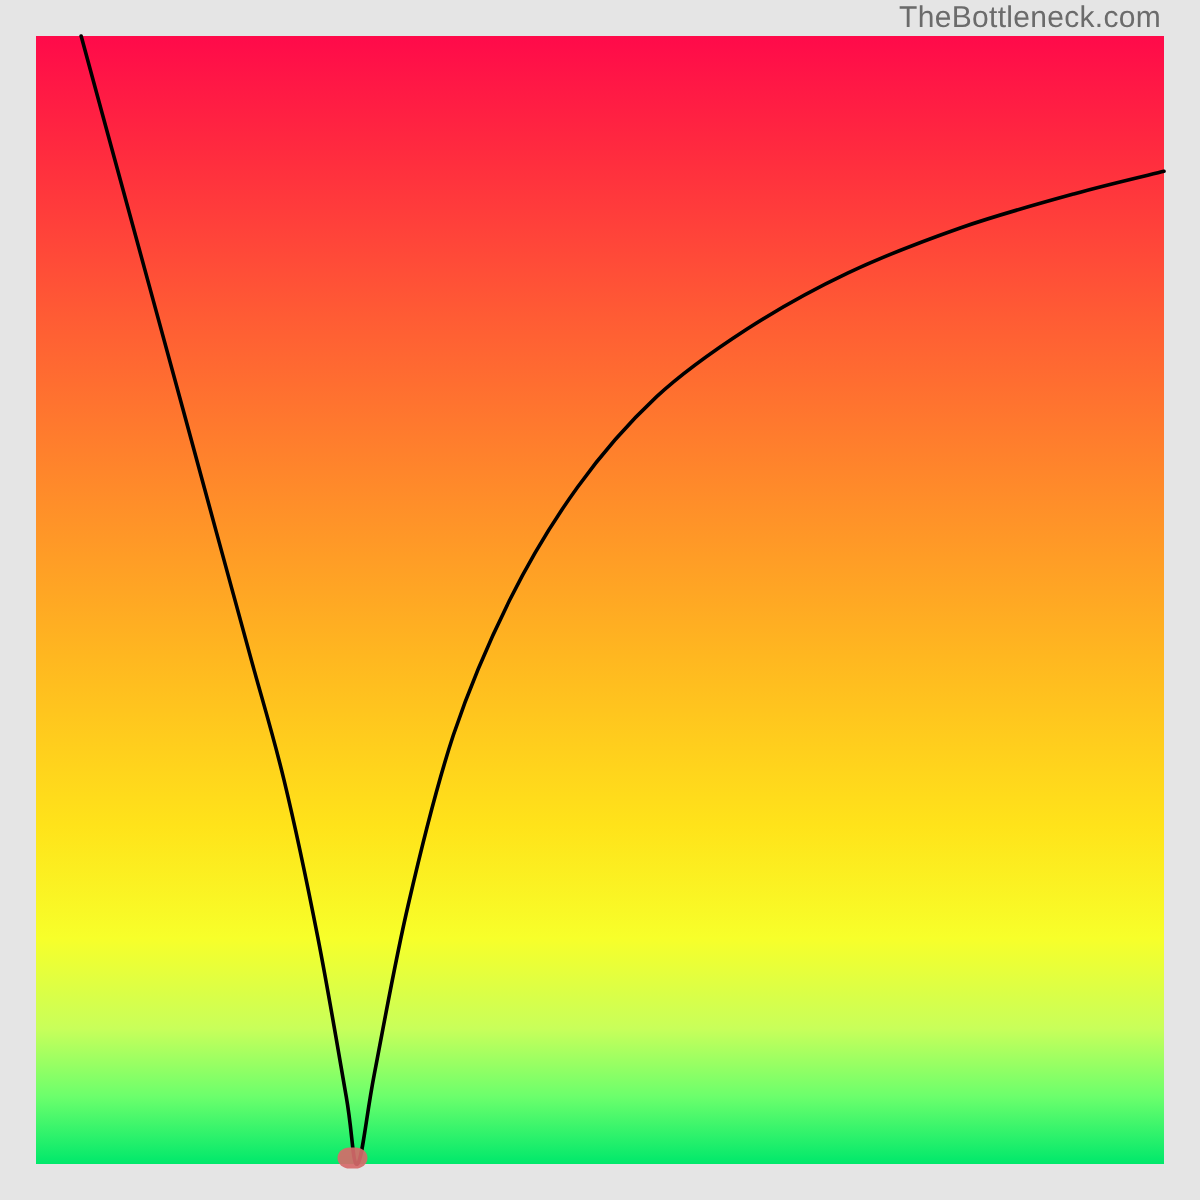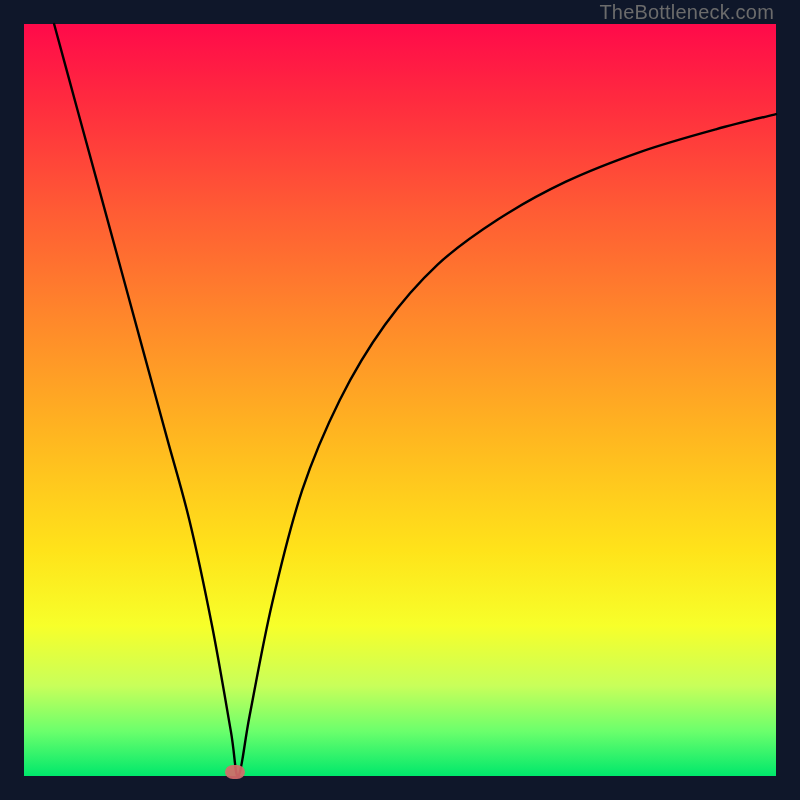--- a/index.html
+++ b/index.html
@@ -8,21 +8,21 @@
     width: 800px;
     height: 800px;
     overflow: hidden;
     background: #000;
     font-family: Arial, Helvetica, sans-serif;
   }
   .frame {
     position: relative;
     width: 800px;
     height: 800px;
-    background: #0f172a;
+    background: #e5e5e5;
   }
   .plot-area {
     position: absolute;
     left: 24px;
     top: 24px;
     width: 752px;
     height: 752px;
     
     background: linear-gradient(
       to bottom,

